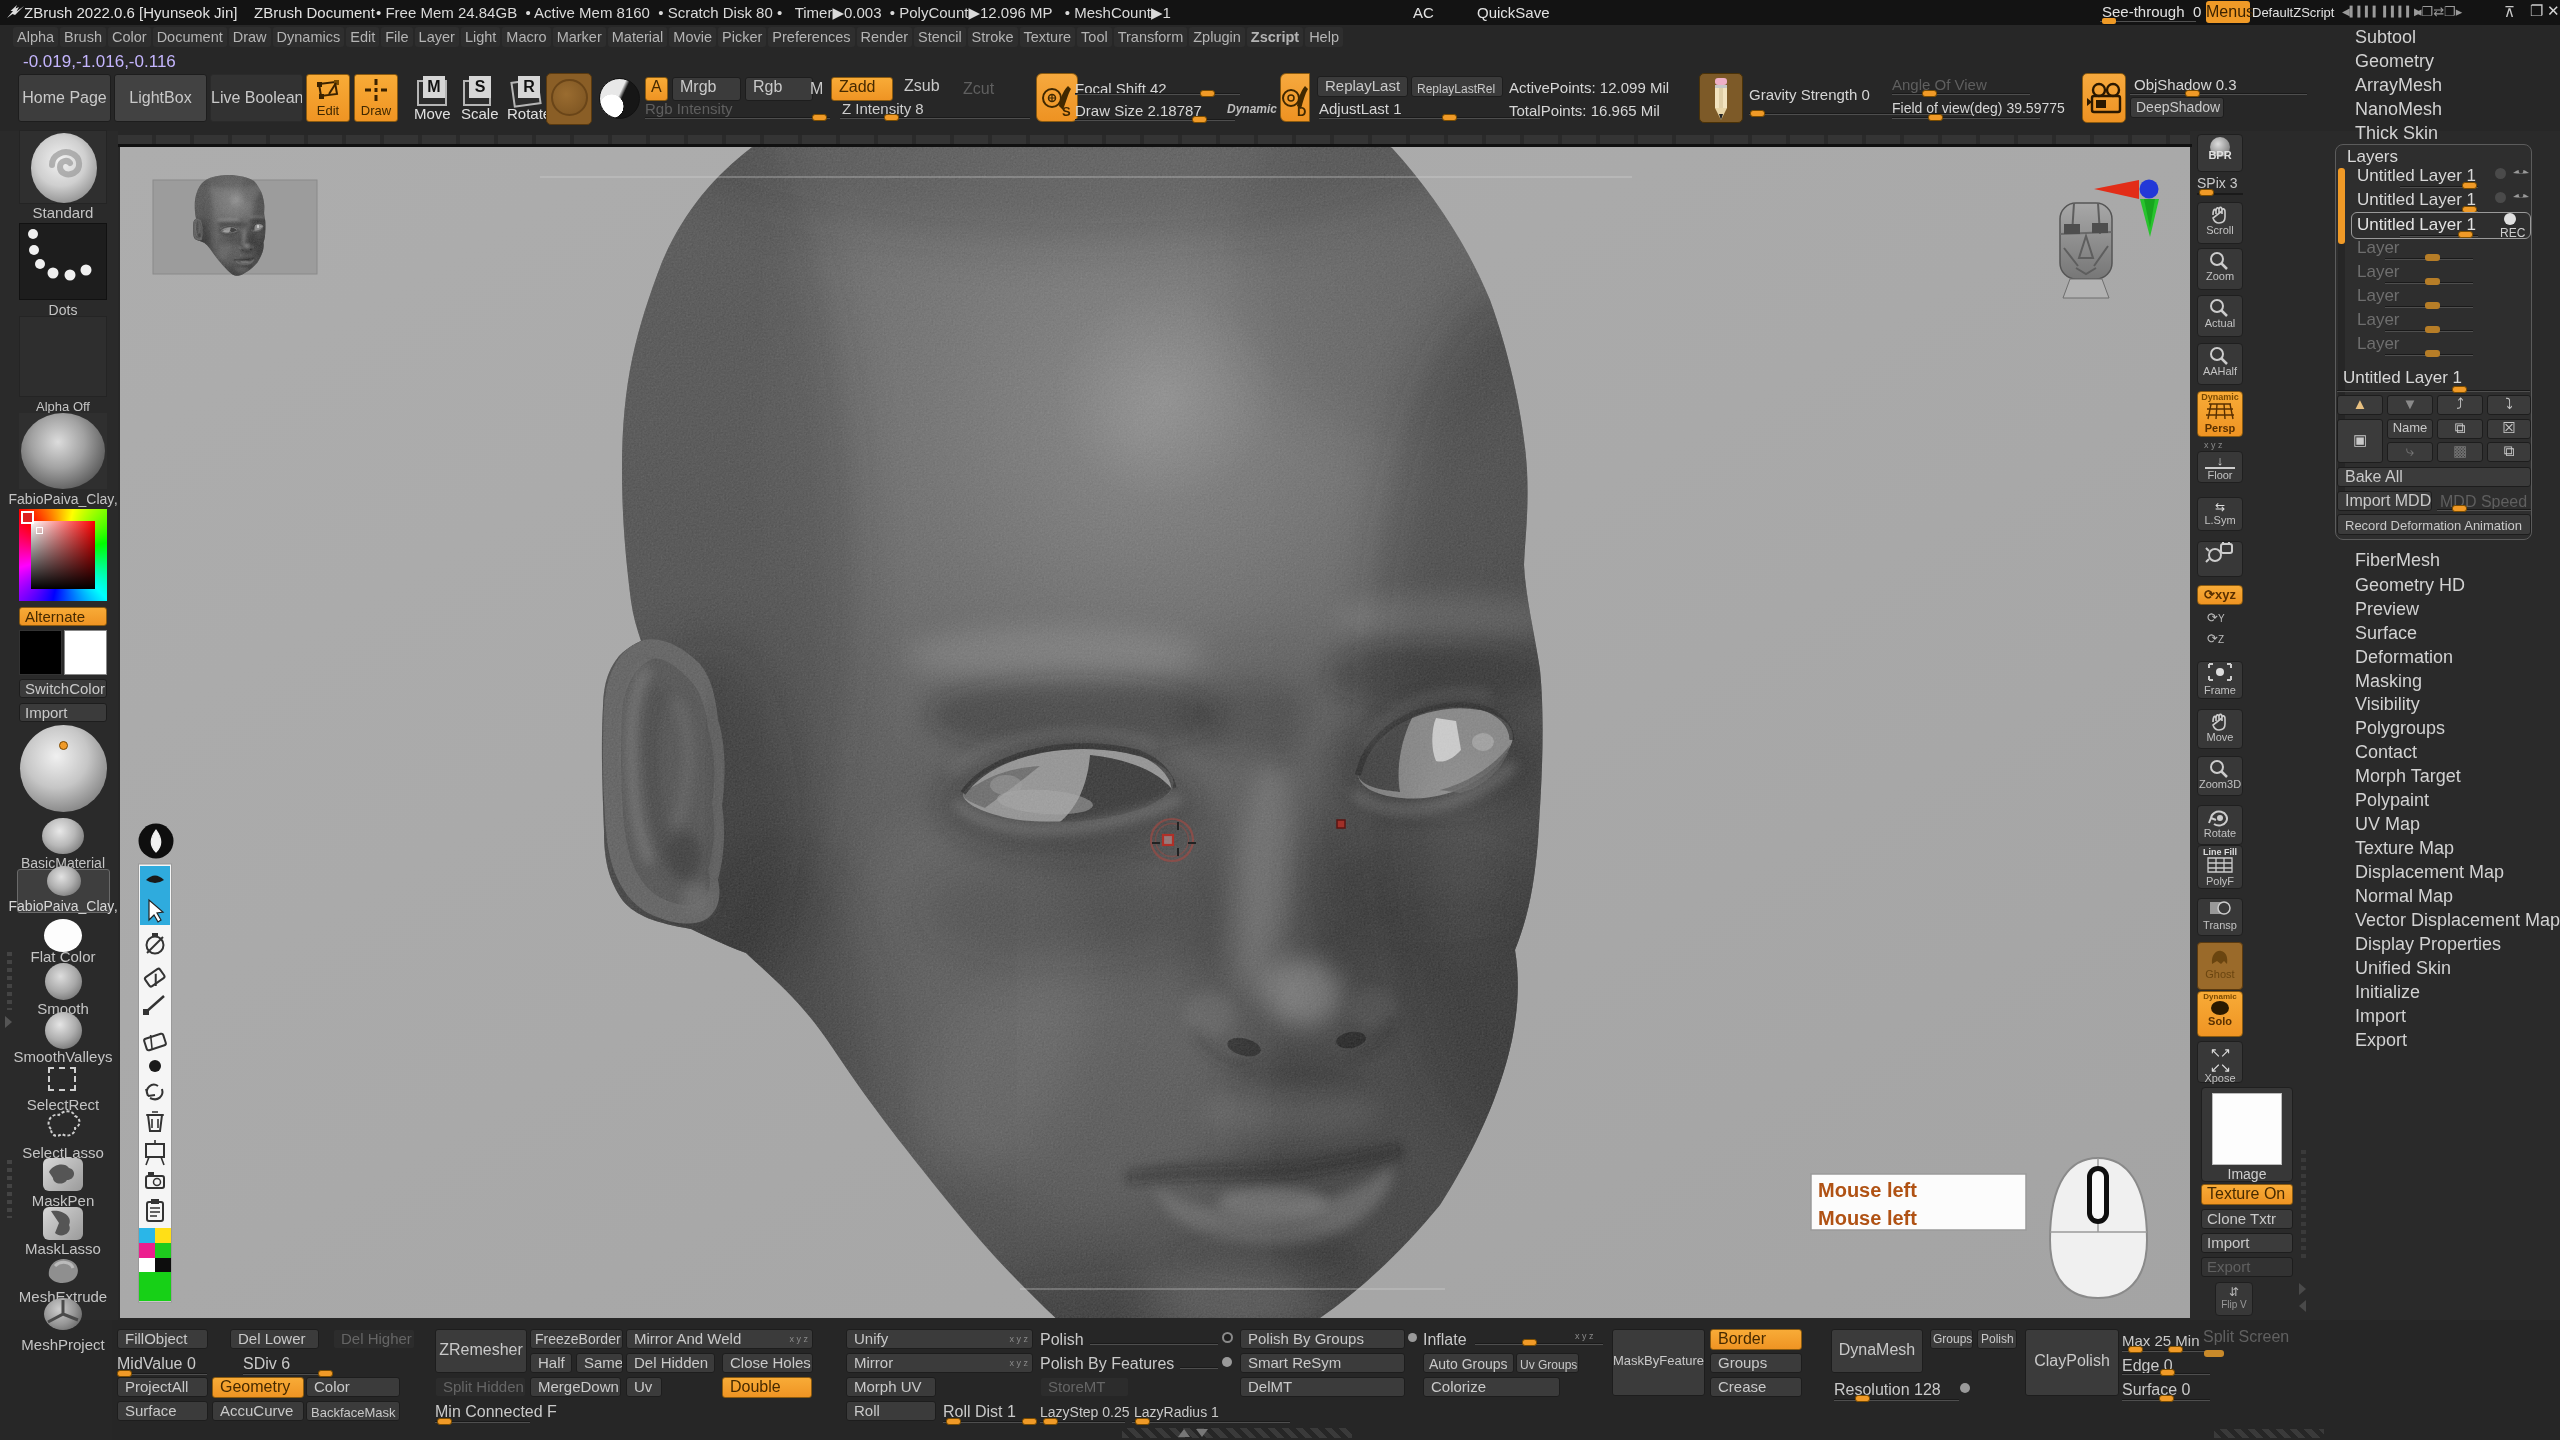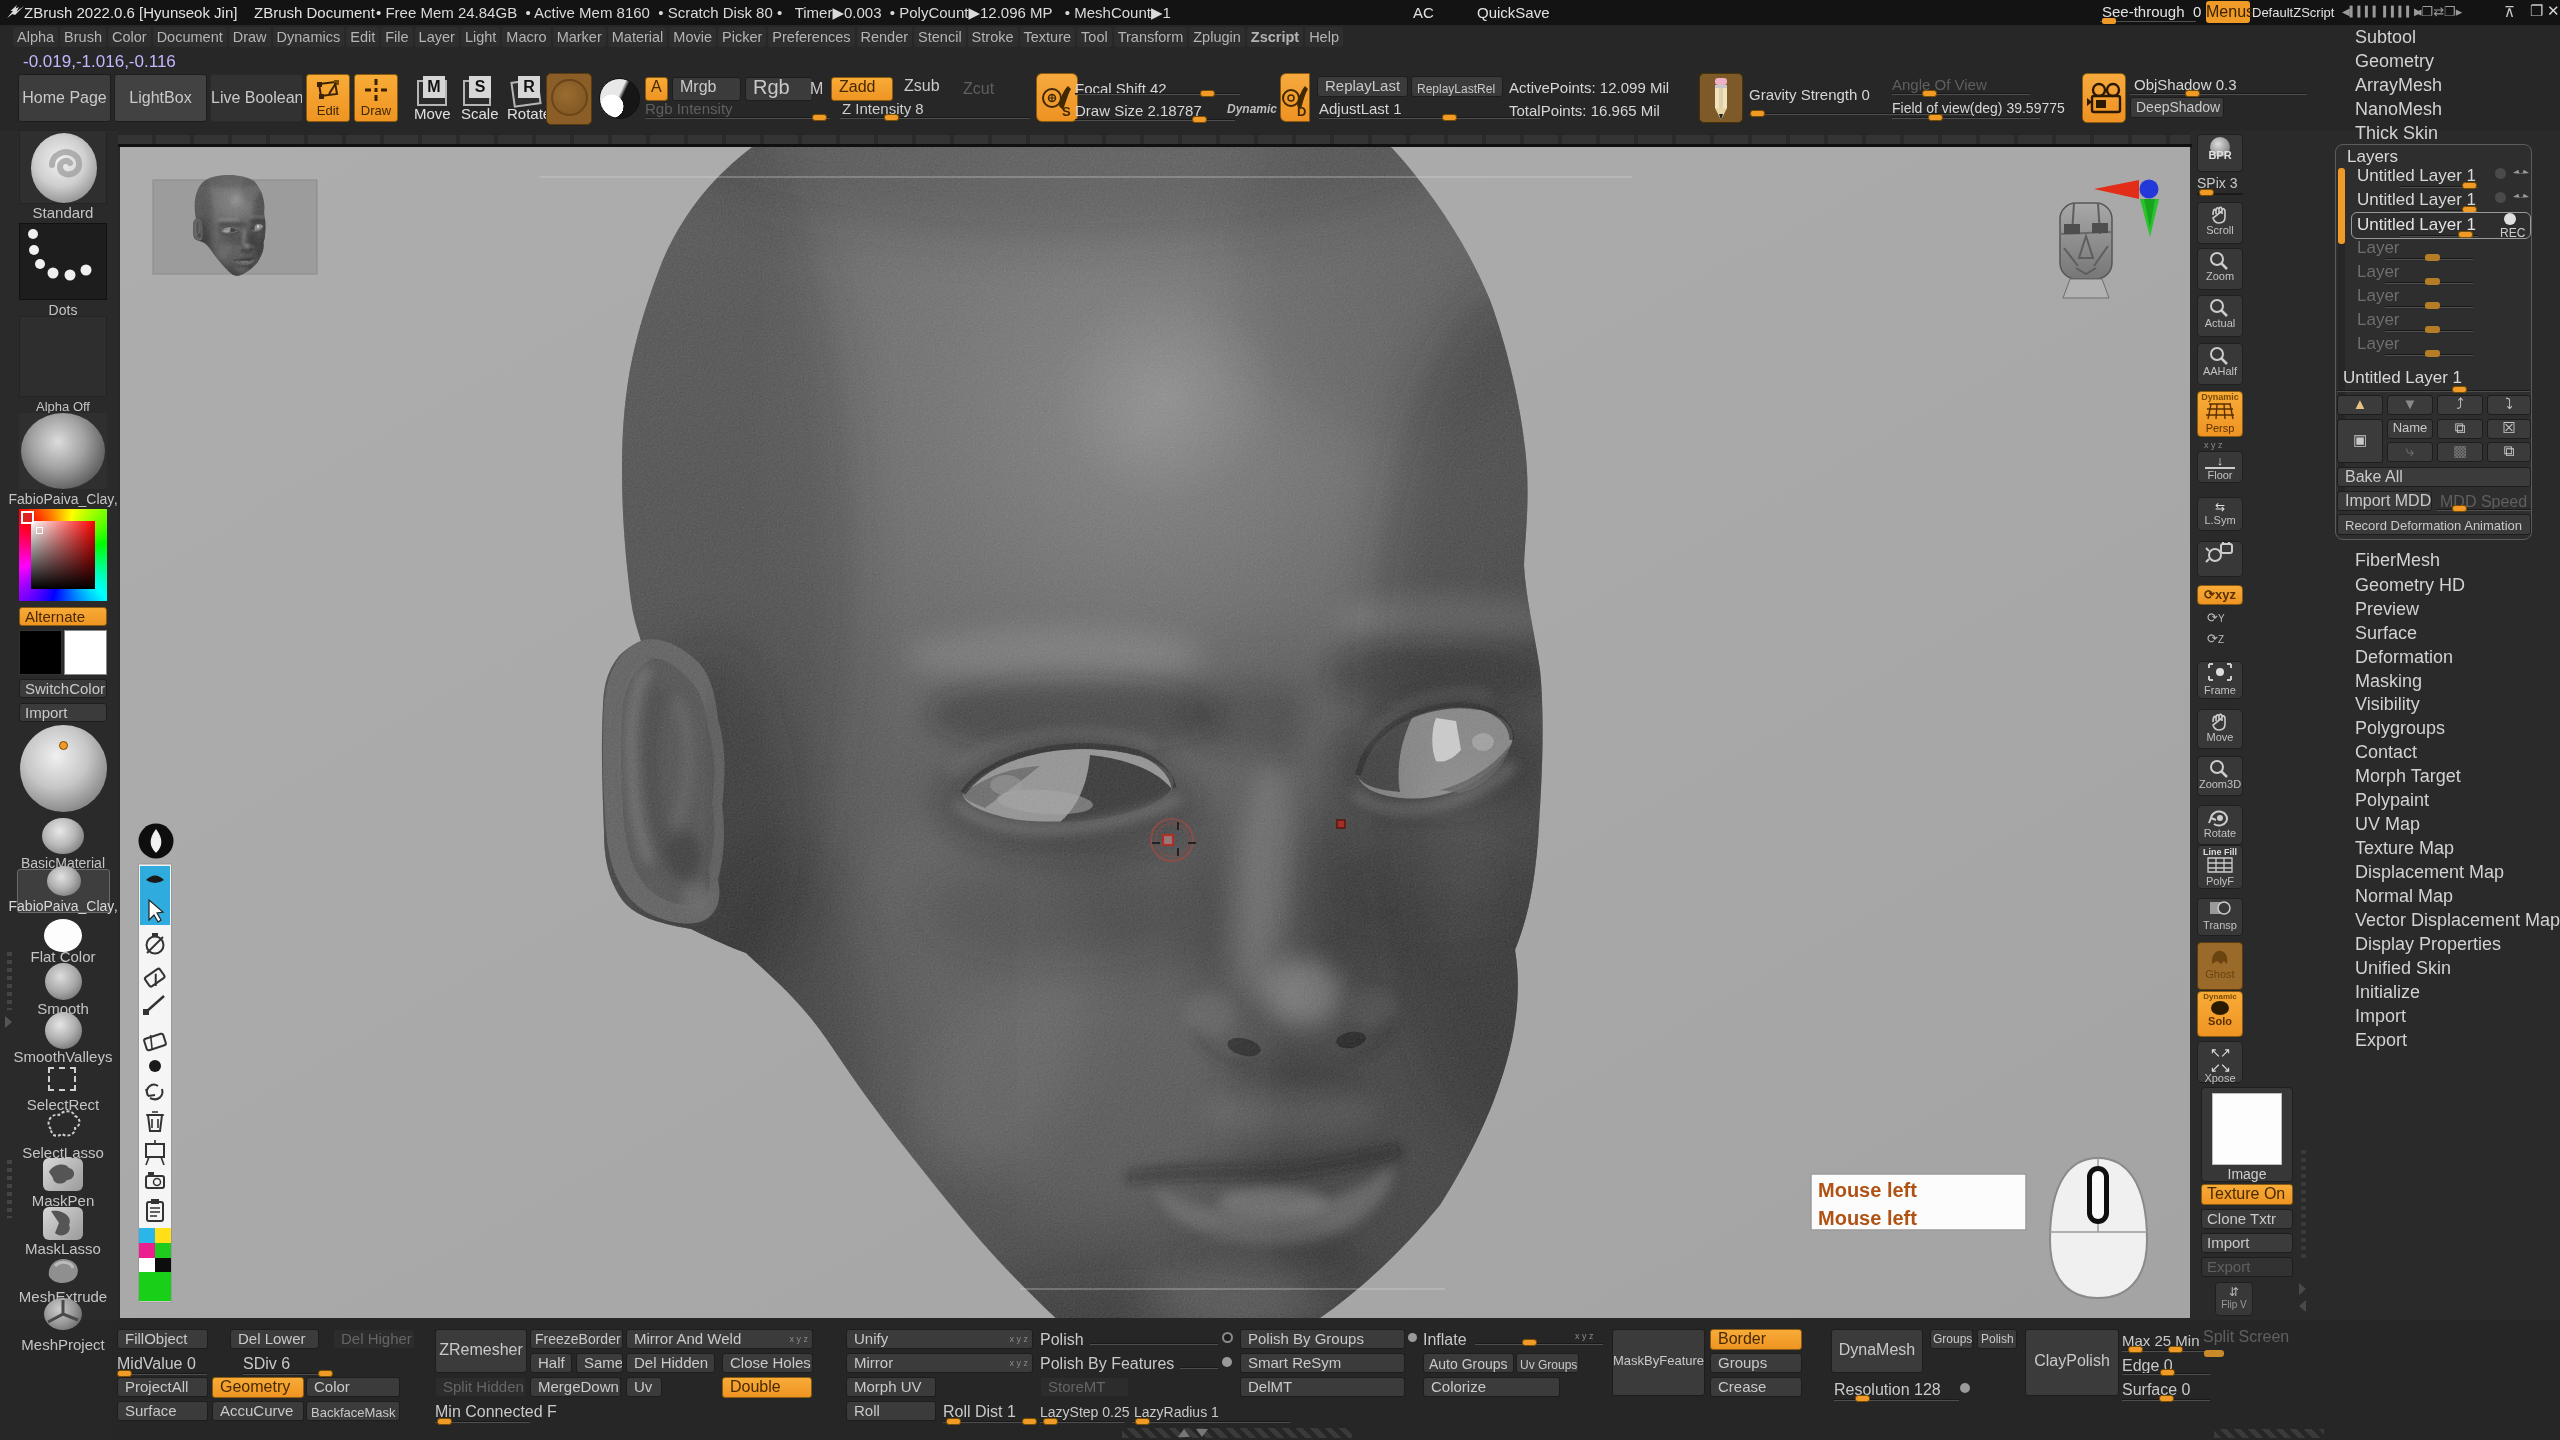--- a/index.html
+++ b/index.html
@@ -102,21 +102,21 @@
 <div class="abs" style="left:512px;top:80px;width:28px;height:26px;border:2px solid #b5b5b5;background:#2c2c2c;transform:rotate(-8deg)"></div>
 <div class="abs" style="left:518px;top:76px;width:22px;height:22px;background:#d6d6d6;color:#111;font-weight:bold;font-size:16px;text-align:center;line-height:22px">R</div>
 <div class="lbl" style="left:507px;top:105px;color:#e0e0e0">Rotate</div>
 
 <div class="abs" style="left:546px;top:73px;width:46px;height:52px;background:#8a5e26;border:1px solid #5a3a10;border-radius:5px"></div>
 <div class="abs" style="left:551px;top:79px;width:37px;height:37px;border-radius:50%;border:2px solid #6a4518;background:radial-gradient(circle at 40% 40%,#9a6c30,#7a5220)"></div>
 <div class="abs" style="left:599px;top:78px;width:41px;height:41px;border-radius:50%;background:radial-gradient(circle at 30% 70%,#ffffff 0 30%,rgba(255,255,255,0) 31%),linear-gradient(115deg,#e8e8e8 46%,#161616 54%);border:1px solid #111"></div>
 
 <div class="btn org" style="left:645px;top:77px;width:23px;height:24px;font-size:16px;padding-left:5px">A</div>
 <div class="btn" style="left:672px;top:77px;width:69px;height:24px;font-size:16px">Mrgb</div>
-<div class="btn" style="left:745px;top:77px;width:68px;height:24px;font-size:20px">Rgb</div>
+<div class="btn" style="left:745px;top:77px;width:68px;height:24px;font-size:16px">Rgb</div>
 <div class="lbl" style="left:810px;top:80px;font-size:16px;color:#c9c9c9">M</div>
 <div class="btn org" style="left:831px;top:77px;width:62px;height:24px;font-size:16px">Zadd</div>
 <div class="btn" style="left:897px;top:77px;width:63px;height:24px;font-size:16px;background:none;border:none">Zsub</div>
 <div class="lbl" style="left:963px;top:80px;color:#5f5f5f;font-size:16px">Zcut</div>
 <div class="lbl" style="left:645px;top:100px;color:#5f5f5f;font-size:15px">Rgb Intensity</div>
 <div class="lbl" style="left:842px;top:100px;color:#cdcdcd;font-size:15px">Z Intensity 8</div>
 <div class="track" style="left:645px;top:117px;width:185px"></div>
 <div class="knob" style="left:812px;top:114px"></div>
 <div class="track" style="left:840px;top:117px;width:190px"></div>
 <div class="knob" style="left:884px;top:114px"></div>
@@ -384,21 +384,21 @@
       <div style="margin-top:2px"><svg width="26" height="20" viewBox="0 0 26 20">
           <circle cx="10" cy="8" r="6" fill="none" stroke="#ccc" stroke-width="2"></circle>
           <path d="M14 12 L20 18" stroke="#ccc" stroke-width="2.5">
             <rect x="15" y="3" width="8" height="6" fill="#ccc"></rect>
           </path>
         </svg></div>
       <div style="margin-top:-3px">AAHalf</div>
     </div>
 <div class="ibox org" style="left:2197px;top:391px;height:46px;color:#5a3000"><div style="font-size:9px;font-weight:bold;color:#7a4a00">Dynamic</div><svg width="30" height="18" viewBox="0 0 30 18">
         <path d="M4 2 h22 M2 7 h26 M1 13 h28 M6 2 L3 17 M12 2 L11 17 M19 2 L20 17 M25 2 L28 17" stroke="#5a3000" stroke-width="1.4" fill="none"></path>
-      </svg><div style="color:#5a3000;font-weight:normal">Persp</div></div>
+      </svg><div style="color:#5a3000;font-weight:bold">Persp</div></div>
 <div class="lbl" style="left:2204px;top:440px;font-size:9px;color:#8a8a8a">x y z</div>
 <div class="ibox" style="left:2197px;top:451px;height:32px">
       <div style="font-size:13px;color:#ddd;line-height:9px;margin-top:4px">↓</div>
       <div style="border-top:2px solid #ccc;width:30px;margin:2px auto 0">Floor</div>
     </div>
 <div class="ibox" style="left:2197px;top:497px;height:34px">
       <div style="font-size:12px;color:#ddd;margin-top:2px">⇆︎</div>
       <div>L.Sym</div>
     </div>
 <div class="ibox" style="left:2197px;top:541px;height:36px"><svg width="30" height="22" viewBox="0 0 30 22">

